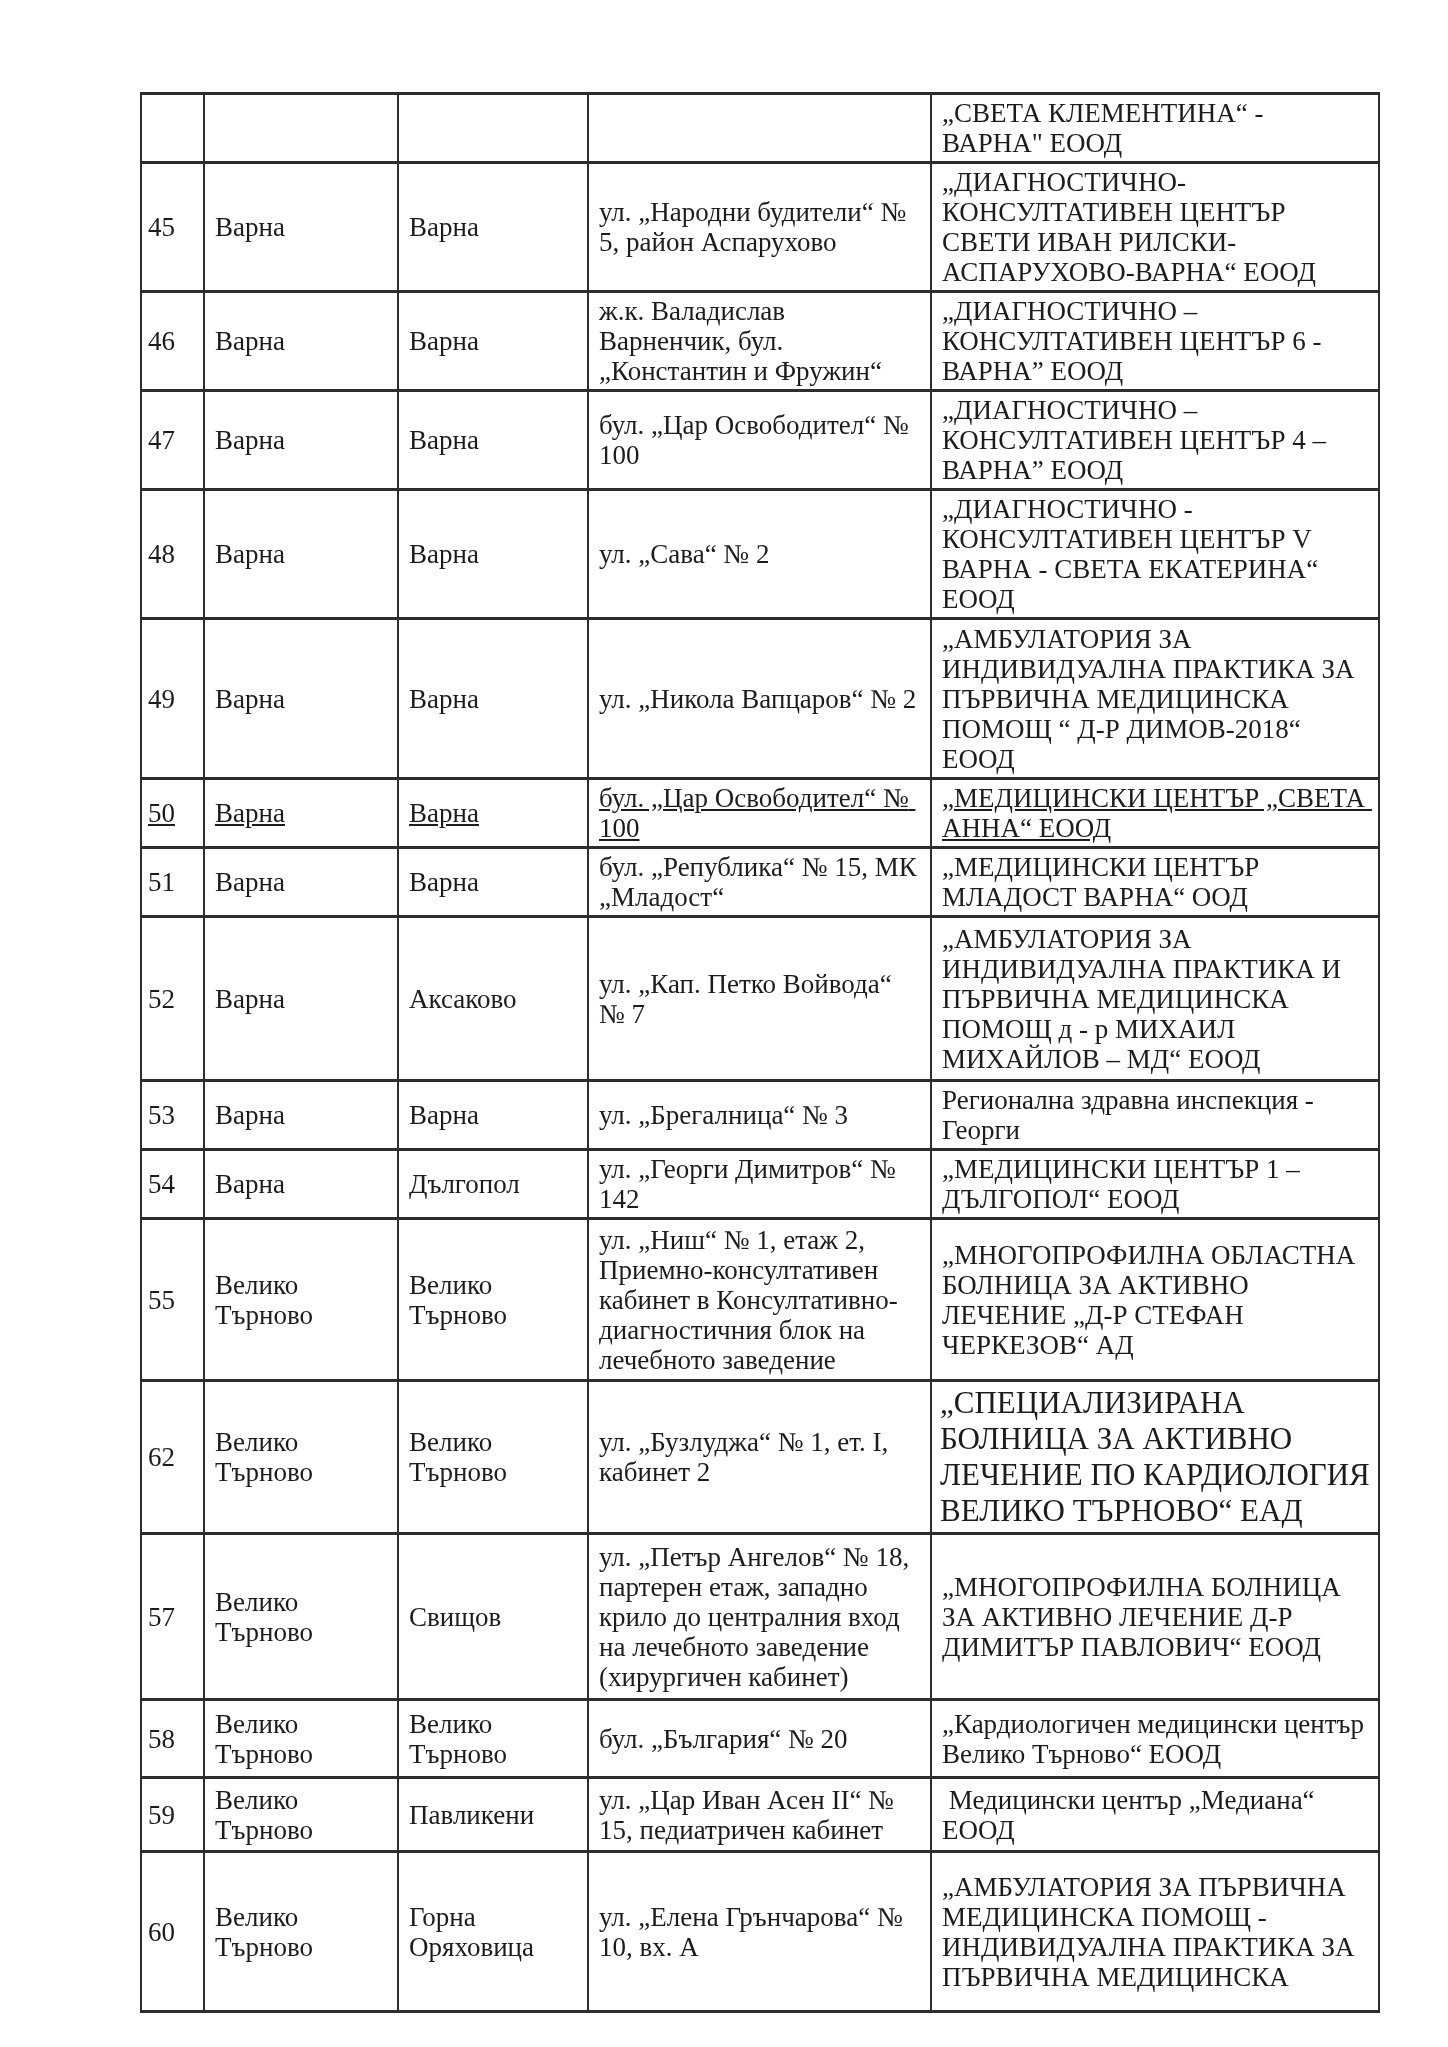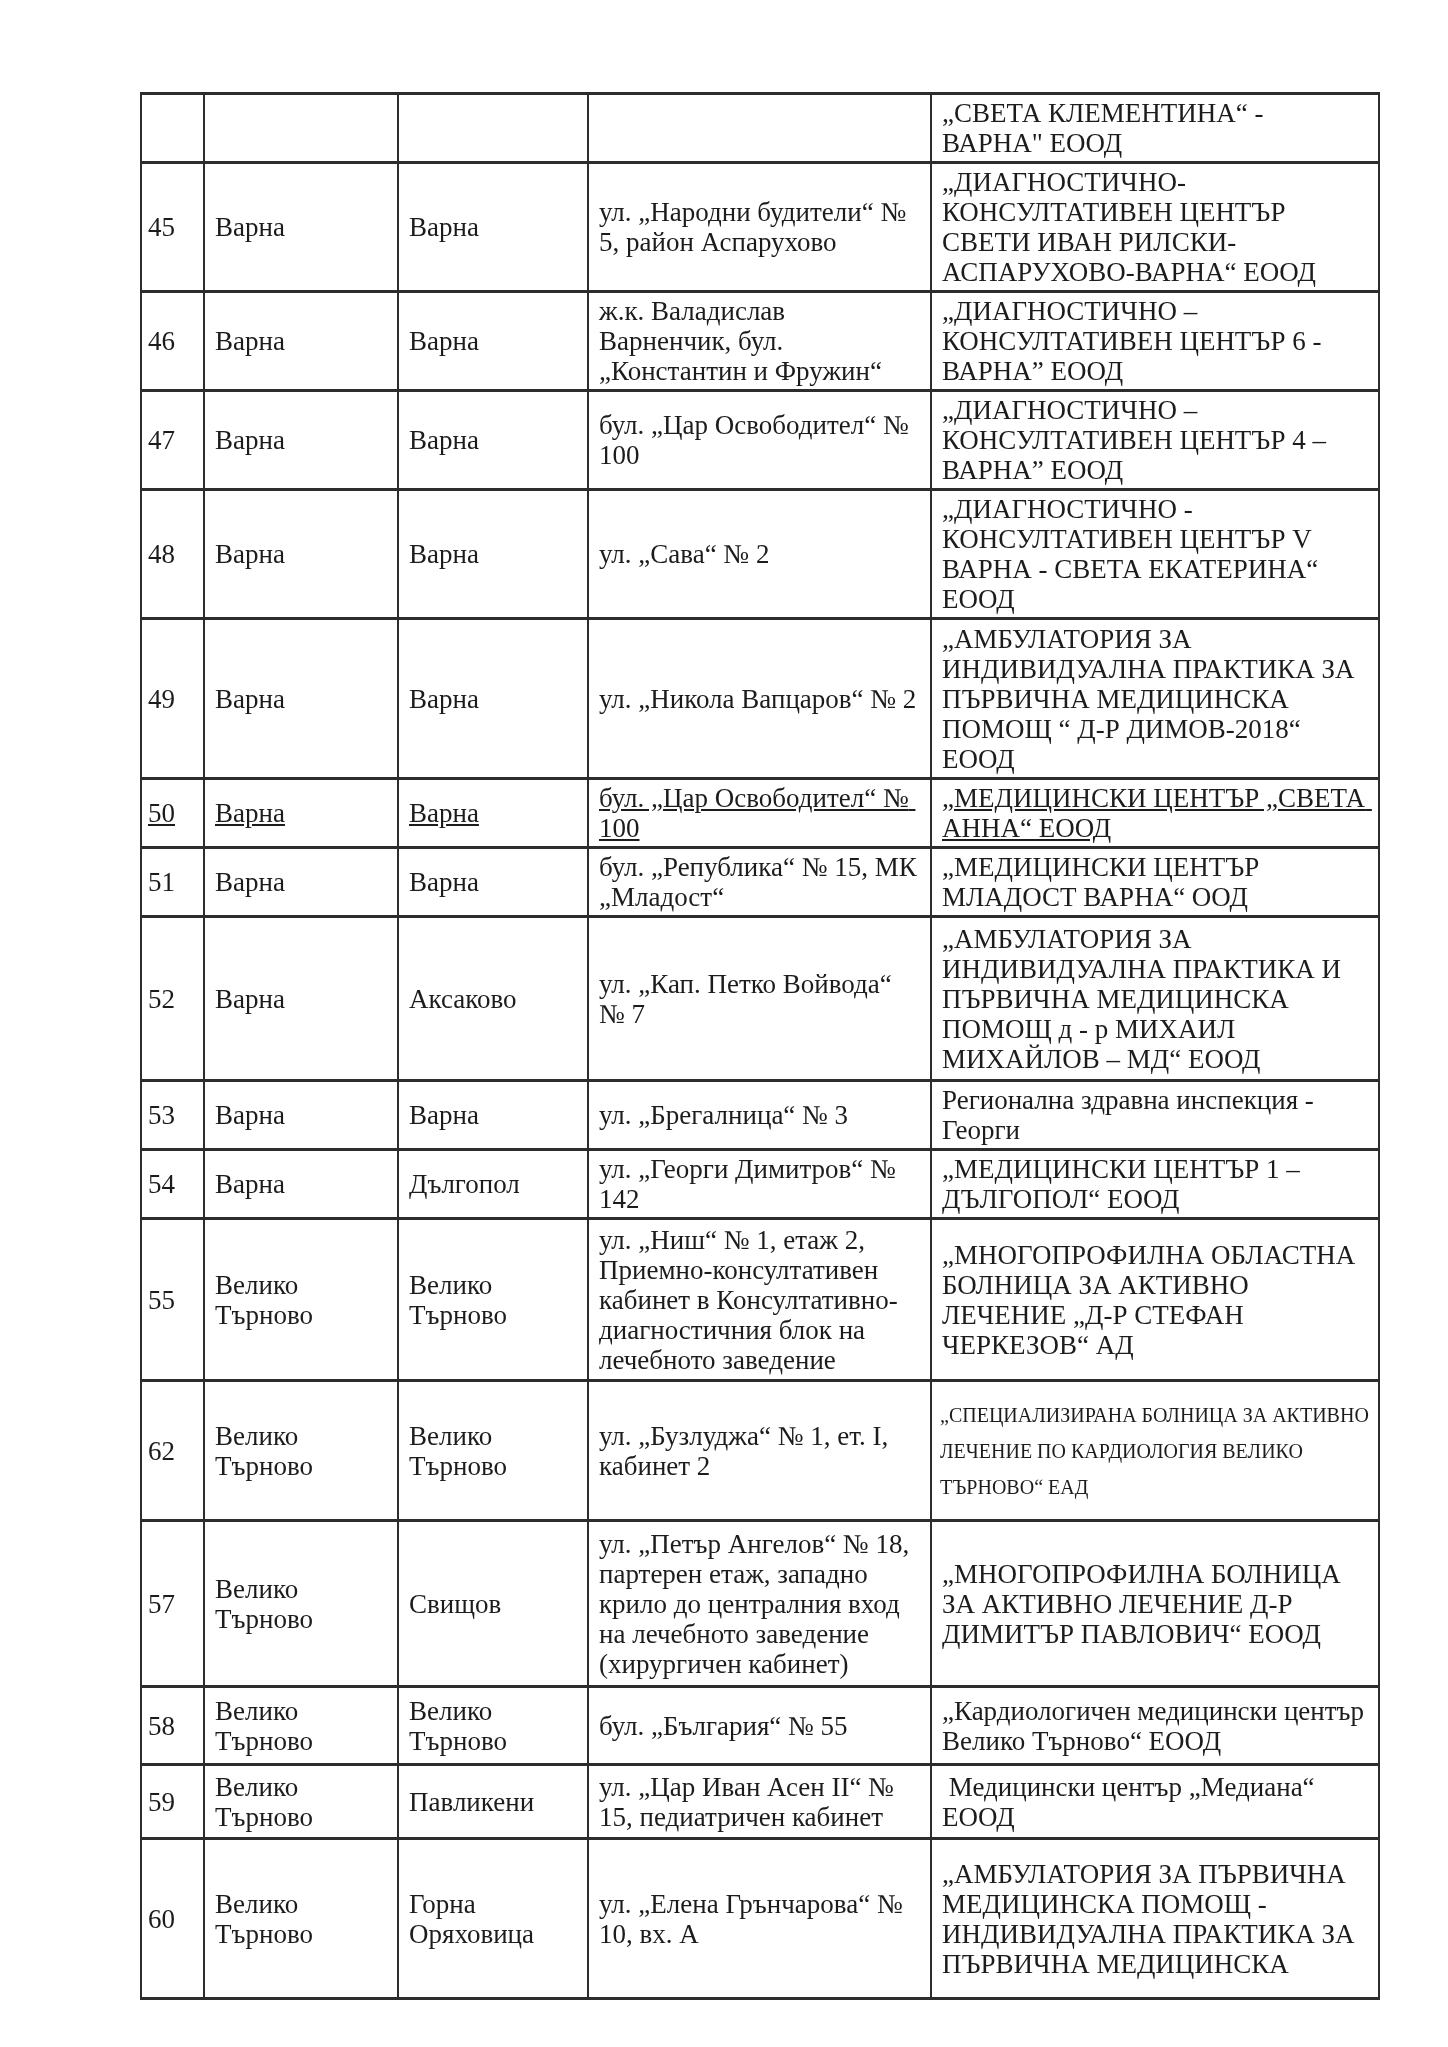--- a/index.html
+++ b/index.html
@@ -35,21 +35,21 @@
     padding: 3px 8px 3px 10px;
     font-size: 27px;
     line-height: 30px;
     word-wrap: break-word;
     overflow: hidden;
   }
   .doc-table td.cell-number { padding-left: 6px; }
   .doc-table td.cell-address,
   .doc-table td.cell-name { white-space: pre-wrap; }
   .doc-table td.name-large {
-    font-size: 20px;
+    font-size: 31px;
     line-height: 36px;
     padding-left: 8px;
   }
 </style>
 </head>
 <body>
 
 <div class="page">
   <table class="doc-table">
     <colgroup>
@@ -155,21 +155,21 @@
           <td class="cell-number">57</td>
           <td class="cell-region">Велико Търново</td>
           <td class="cell-municipality">Свищов</td>
           <td class="cell-address">ул. „Петър Ангелов“ № 18, партерен етаж, западно крило до централния вход на лечебното заведение (хирургичен кабинет)</td>
           <td class="cell-name">„МНОГОПРОФИЛНА БОЛНИЦА ЗА АКТИВНО ЛЕЧЕНИЕ Д-Р ДИМИТЪР ПАВЛОВИЧ“ ЕООД</td>
         </tr>
         <tr style="height: 78px;">
           <td class="cell-number">58</td>
           <td class="cell-region">Велико Търново</td>
           <td class="cell-municipality">Велико Търново</td>
-          <td class="cell-address">бул. „България“ № 55</td>
+          <td class="cell-address">бул. „България“ № 20</td>
           <td class="cell-name">„Кардиологичен медицински център Велико Търново“ ЕООД</td>
         </tr>
         <tr style="height: 74px; margin-top: 17px;">
           <td class="cell-number">59</td>
           <td class="cell-region">Велико Търново</td>
           <td class="cell-municipality">Павликени</td>
           <td class="cell-address">ул. „Цар Иван Асен II“ № 15, педиатричен кабинет</td>
           <td class="cell-name"> Медицински център „Медиана“ ЕООД</td>
         </tr>
         <tr style="height: 160px;">

